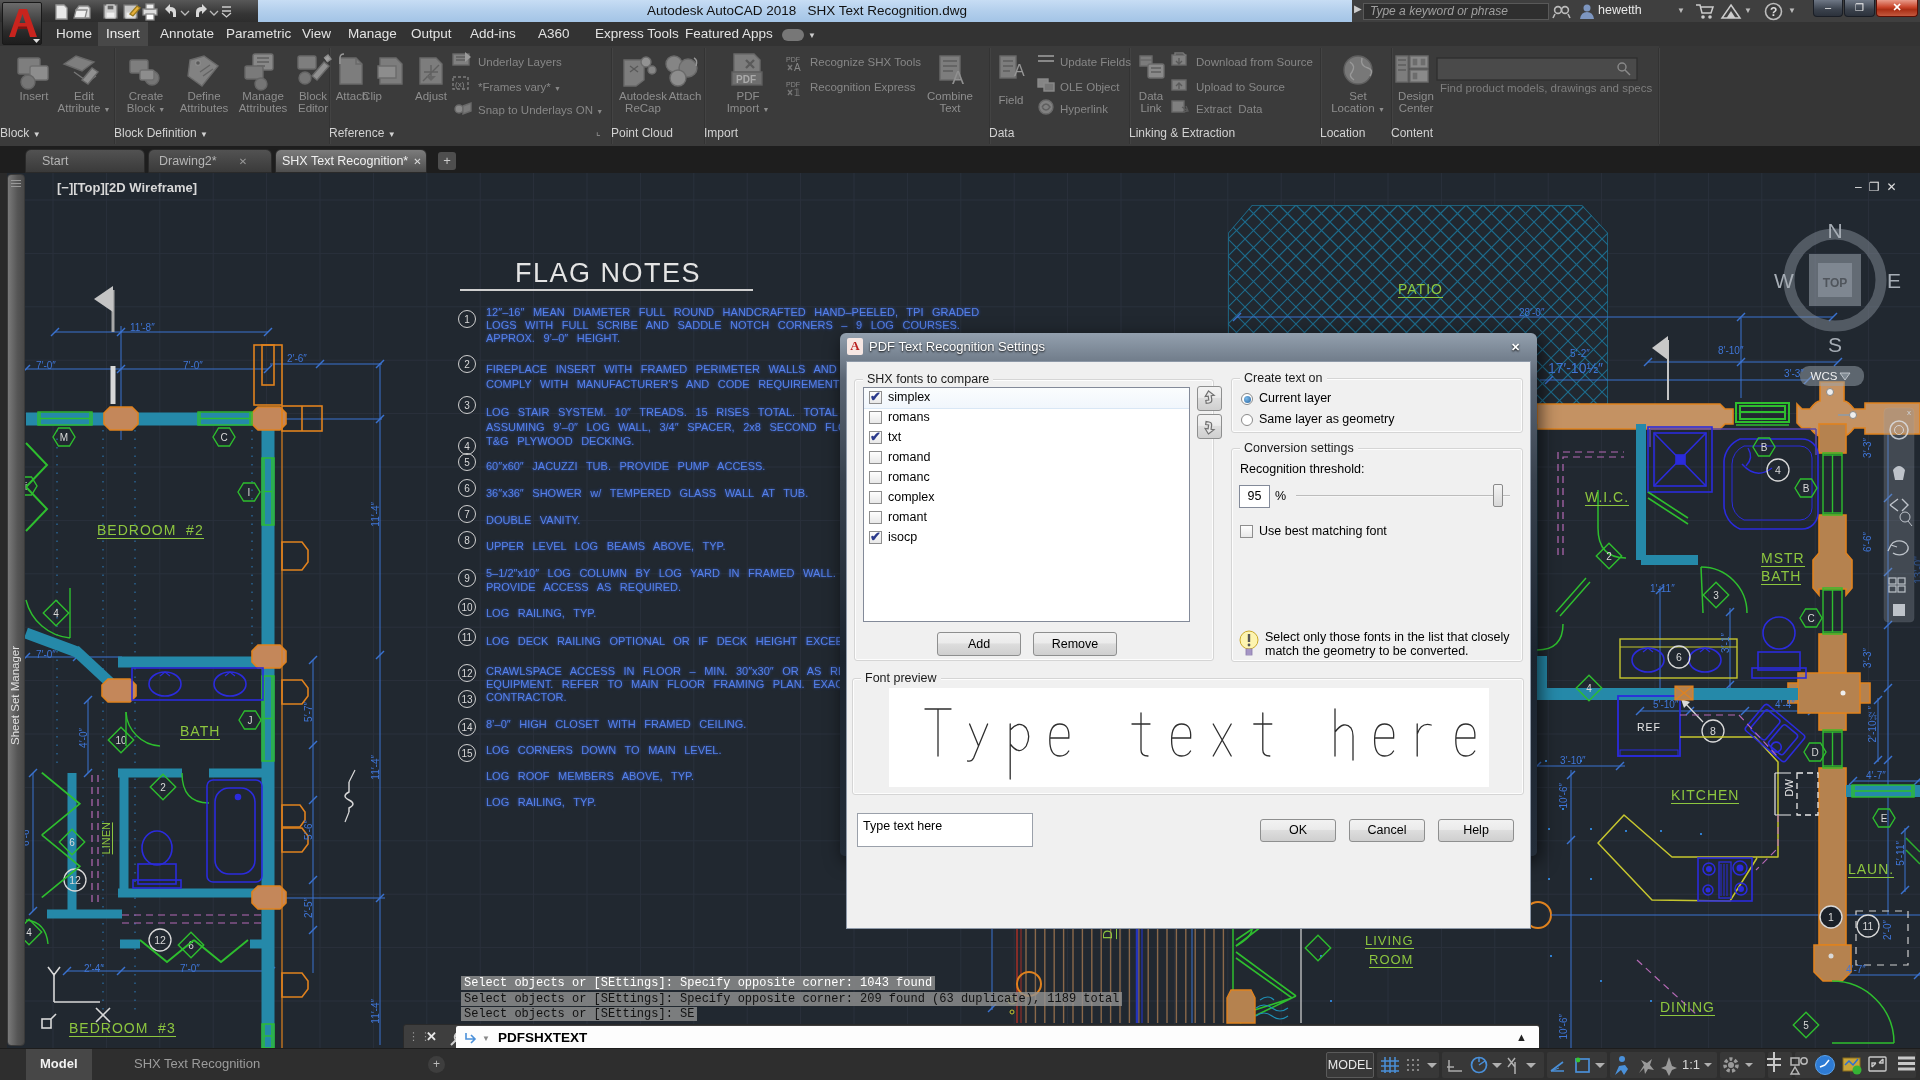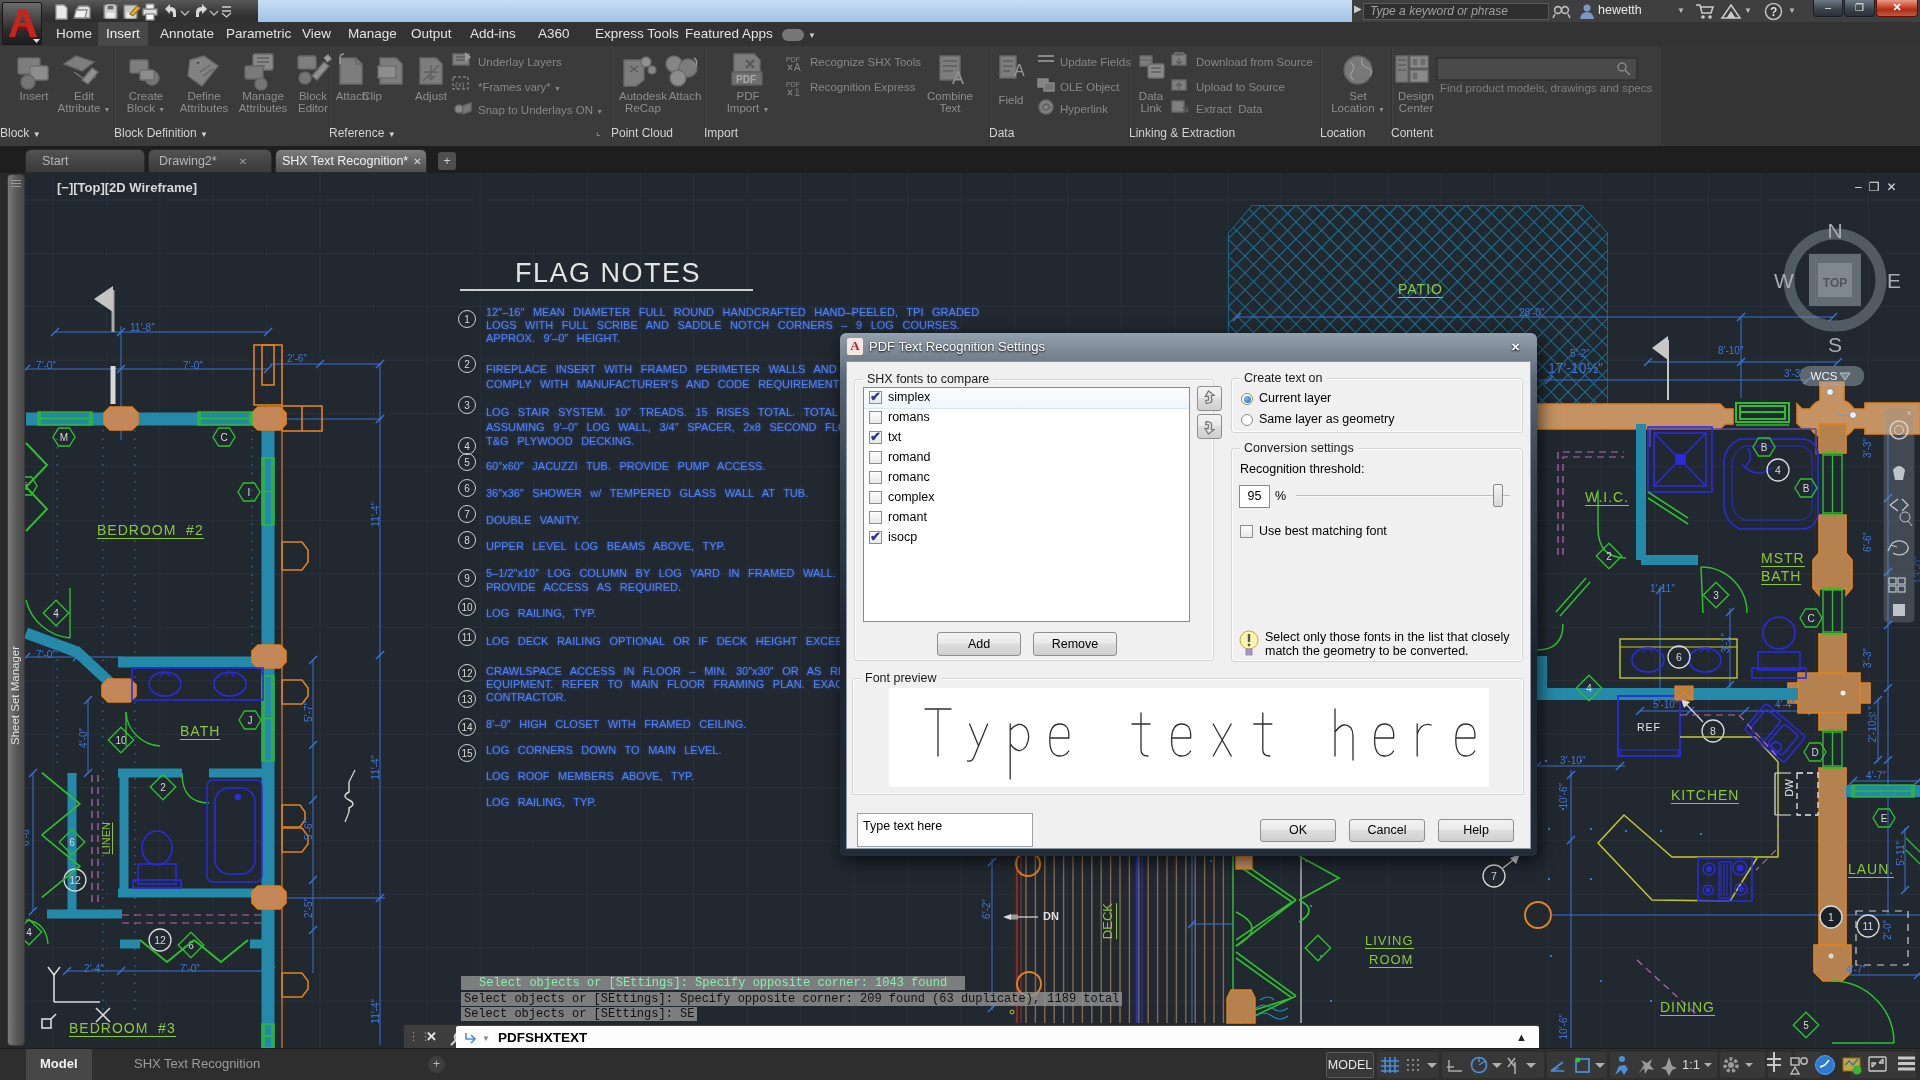--- a/index.html
+++ b/index.html
@@ -23,21 +23,21 @@
 #filetabs{left:0;top:146px;width:1920px;height:27px;background:#1e1e1e;}
 .ftab{position:absolute;top:3px;height:24px;border-radius:6px 6px 0 0;font-size:12.5px;line-height:23px;padding:0 10px;color:#b5b5b5;background:linear-gradient(180deg,#525252,#3a3a3a);border:1px solid #2a2a2a;}
 .ftab.active{background:linear-gradient(180deg,#7c7c7c,#4e4e4e);color:#f0f0f0;}
 
 #bottombar{left:0;top:1048px;width:1920px;height:32px;background:#2e2e2e;border-top:1px solid #1d1d1d;}
 .btab{position:absolute;top:0;height:31px;line-height:30px;font-size:13px;color:#9c9c9c;padding:0 14px;}
 .sgroup{position:absolute;top:3px;height:26px;background:#383838;border-radius:2px;}
 
 #dlg{left:840px;top:333px;width:697px;height:523px;border-radius:6px 6px 5px 5px;background:linear-gradient(180deg,#93a0ae 0%,#5a6573 9%,#38424e 28%,#1b242f 62%,#232d39 100%);box-shadow:3px 5px 18px rgba(0,0,0,0.65);}
 #dlgtitle{position:absolute;left:10px;top:6px;width:680px;height:22px;color:#fff;font-size:13px;}
-#dlgclient{position:absolute;left:6px;top:28px;width:685px;height:488px;background:#f0f0f0;border:1px solid #8e99a8;}
+#dlgclient{position:absolute;left:6px;top:28px;width:685px;height:568px;background:#f0f0f0;border:1px solid #8e99a8;}
 .grp{position:absolute;border:1px solid #d5d5d5;border-radius:3px;box-shadow:inset 0 0 0 1px #fdfdfd;}
 .grp>span{position:absolute;left:8px;top:-8px;background:#f0f0f0;padding:0 4px;font-size:12.5px;color:#1a1a1a;}
 .w7btn{position:absolute;background:linear-gradient(180deg,#f2f2f2 0%,#ebebeb 45%,#dddddd 50%,#cfcfcf 100%);border:1px solid #8e8f8f;border-radius:3px;font-size:12.5px;color:#000;text-align:center;}
 .cbx{position:absolute;width:13px;height:13px;background:linear-gradient(180deg,#fefefe,#e8e8e8);border:1px solid #8e8e8e;}
 .ckmark{position:absolute;font-size:13px;font-weight:bold;color:#2b3a8c;margin-top:-3px;margin-left:0px;}
 
 .mono{font-family:"Liberation Mono",monospace;}
 </style></head>
 <body>
 <div id="app">
@@ -808,21 +808,21 @@
       <div class="abs" style="left:1867px;top:706px;color:#3f76d8;font-size:10px;white-space:pre;writing-mode:vertical-rl;transform:rotate(180deg)">2′-10½″</div>
       <div class="abs" style="left:1866px;top:770px;color:#3f76d8;font-size:10px;white-space:pre">4′-7″</div>
       <div class="abs" style="left:1846px;top:964px;color:#3f76d8;font-size:10px;white-space:pre">4′-7″</div>
       <div class="abs" style="left:1558px;top:1014px;color:#3f76d8;font-size:10px;white-space:pre;writing-mode:vertical-rl;transform:rotate(180deg)">10′-6″</div>
       <div class="abs" style="left:1895px;top:841px;color:#3f76d8;font-size:10px;white-space:pre;writing-mode:vertical-rl;transform:rotate(180deg)">5′-11″</div>
       <div class="abs" style="left:1882px;top:920px;color:#3f76d8;font-size:10px;white-space:pre;writing-mode:vertical-rl;transform:rotate(180deg)">2′-0″</div>
     </div>
 <div id="vptext" class="abs" style="left:57px;top:180px;color:#d8d8d8;font-size:13px;font-weight:bold">[−][Top][2D Wireframe]</div>
 <div class="abs" style="left:1855px;top:180px;width:60px;color:#e0e0e0;font-size:12px;letter-spacing:7px">–❐✕</div>
 
-<div class="mono abs" style="left:461px;top:976px;background:rgba(146,146,146,0.8);color:#86efac;font-size:12px;padding:0 18px;white-space:pre">Select objects or [SEttings]: Specify opposite corner: 1043 found</div>
+<div class="mono abs" style="left:461px;top:976px;background:rgba(146,146,146,0.8);color:#ffffff;font-size:12px;padding:0 3px;white-space:pre">Select objects or [SEttings]: Specify opposite corner: 1043 found</div>
 <div class="mono abs" style="left:461px;top:992px;background:rgba(146,146,146,0.8);color:#111;font-size:12px;padding:0 3px;white-space:pre">Select objects or [SEttings]: Specify opposite corner: 209 found (63 duplicate), 1189 total</div>
 <div class="mono abs" style="left:461px;top:1007px;background:rgba(146,146,146,0.8);color:#111;font-size:12px;padding:0 3px;white-space:pre">Select objects or [SEttings]: SE</div>
 
 <div class="abs" style="left:403px;top:1024px;width:1137px;height:27px;background:#3e3e3e;border:1px solid #2a2a2a;border-radius:3px">
   <div class="abs" style="left:4px;top:5px;color:#9a9a9a;font-size:11px;letter-spacing:1px">⋮⋮</div>
   <div class="abs" style="left:22px;top:4px;color:#e8e8e8;font-size:13px;font-weight:bold">✕</div>
   <svg class="abs" style="left:44px;top:5px" width="18" height="18" viewBox="0 0 18 18">
         <path d="M3 15 l6 -6 M8 4 a4.2 4.2 0 1 0 6 6 l-3 3 z M9 9 l5 5" stroke="#d0d0d0" stroke-width="2" fill="none"></path>
       </svg>
   <div class="abs" style="left:52px;top:1px;width:1083px;height:24px;background:#fdfdfd;border-radius:2px;margin-top:0px">
@@ -836,20 +836,21 @@
 </div>
 
 <div class="abs" style="left:0;top:173px;width:7px;height:875px;background:#2a2a2a"></div>
 <div class="abs" style="left:7px;top:174px;width:18px;height:872px;background:linear-gradient(90deg,#7a7a7a,#555 60%,#484848);border-radius:4px;border:1px solid #3a3a3a">
   <div class="abs" style="left:3px;top:4px;width:10px;height:8px;background:repeating-linear-gradient(0deg,#999 0 1px,transparent 1px 3px)"></div>
   <div class="abs" style="left:1px;top:350px;width:14px;height:220px;color:#e0e0e0;font-size:11.5px;writing-mode:vertical-rl;transform:rotate(180deg);white-space:nowrap">Sheet Set Manager</div>
 </div>
 
 <div id="titlebar" class="abs"></div>
 <div id="titleblue" class="abs"></div>
+<div id="titletext" class="abs">Autodesk AutoCAD 2018&nbsp;&nbsp; SHX Text Recognition.dwg</div>
 <div id="qat" class="abs"></div>
 <div id="qaticons" class="abs" style="left:24px;top:2px;width:226px;height:20px">
 <svg width="210" height="20" viewBox="0 0 210 20">
  <g stroke="#cfcfcf" fill="none" stroke-width="1.3">
   <path d="M32 3 h8 l3 3 v11 h-11 z" fill="#e8e8e8" stroke="#999"></path>
   <path d="M52 8 l3 -4 h9 l2 2 v10 h-13 z" fill="#ddd" stroke="#888"></path>
           <path d="M52 8 h11 l-2 8 h-11 z" fill="#f0f0f0" stroke="#888"></path>
   <rect x="80" y="3" width="13" height="13" fill="#c8c8c8" stroke="#777"></rect>
           <rect x="83" y="3" width="7" height="5" fill="#666"></rect>
           <rect x="82" y="10" width="9" height="6" fill="#eee"></rect>

